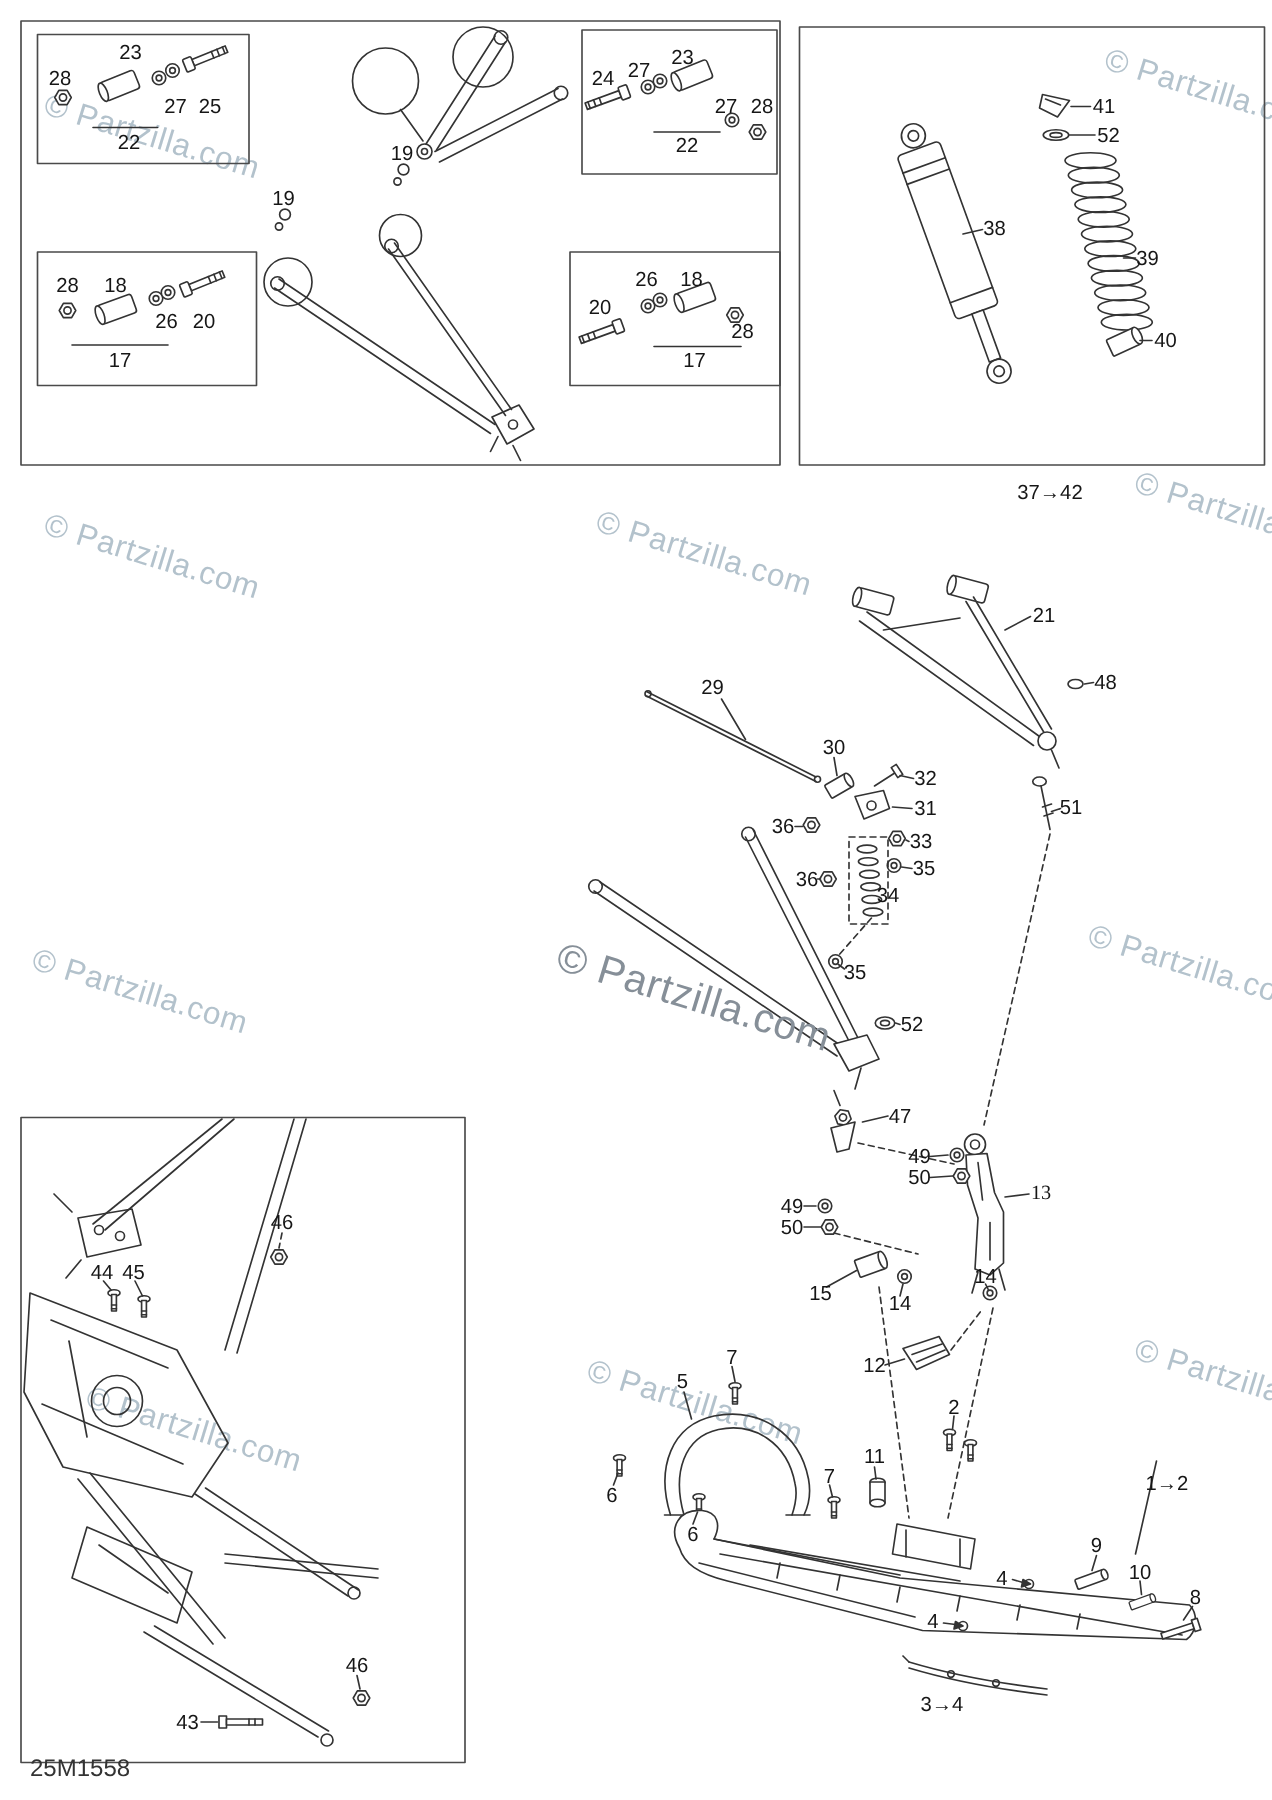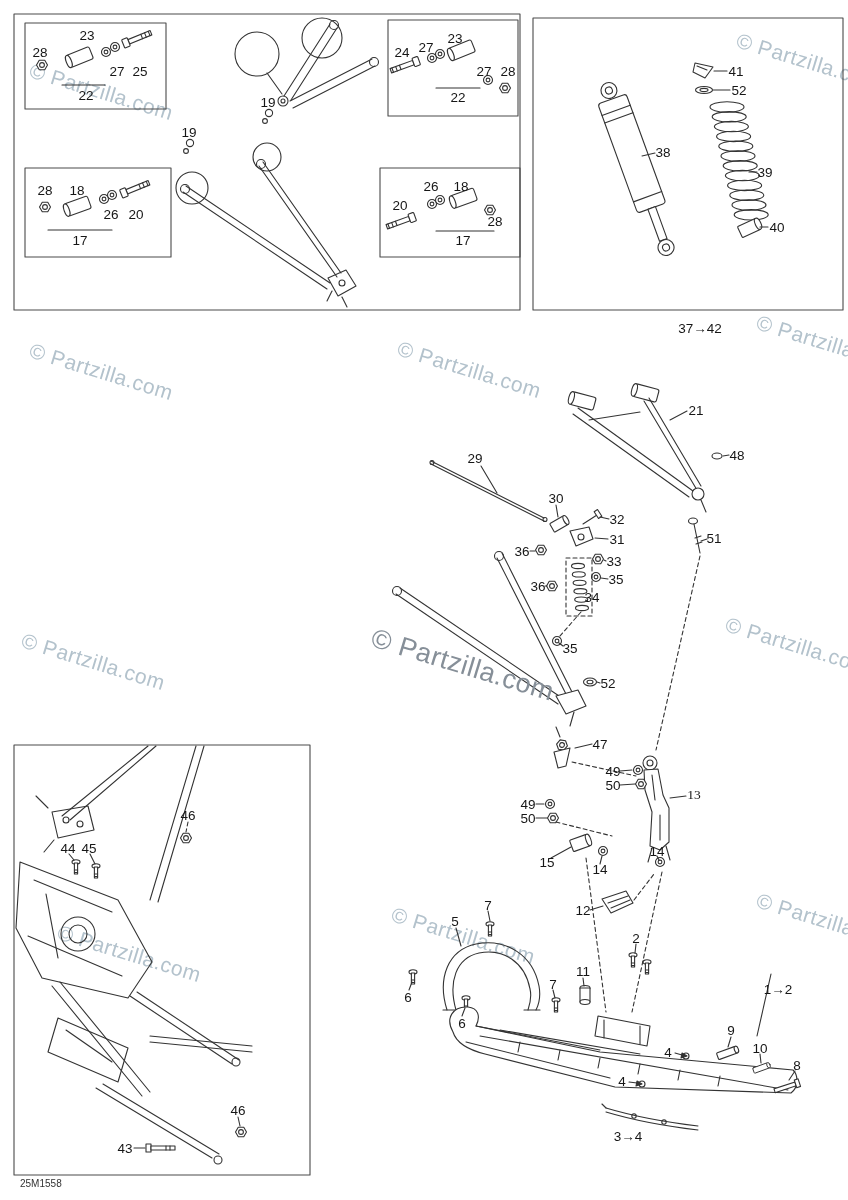--- a/index.html
+++ b/index.html
@@ -29,21 +29,21 @@
     transform:translate(-50%,-50%);
     font-size:13.5px;
     color:#161616;
     white-space:nowrap;
   }
   .code {
     position:absolute;
     z-index:4;
     left:20px;
     bottom:11px;
-    font-size:10px;
+    font-size:16px;
     color:#333;
   }
 </style>
 </head>
 <body>
 
 <div class="layer">
     <span class="watermark" style="left: 30px; top: 58px;">© Partzilla.com</span>
     <span class="watermark" style="left: 737px; top: 28px;">© Partzilla.com</span>
     <span class="watermark" style="left: 30px; top: 338px;">© Partzilla.com</span>

